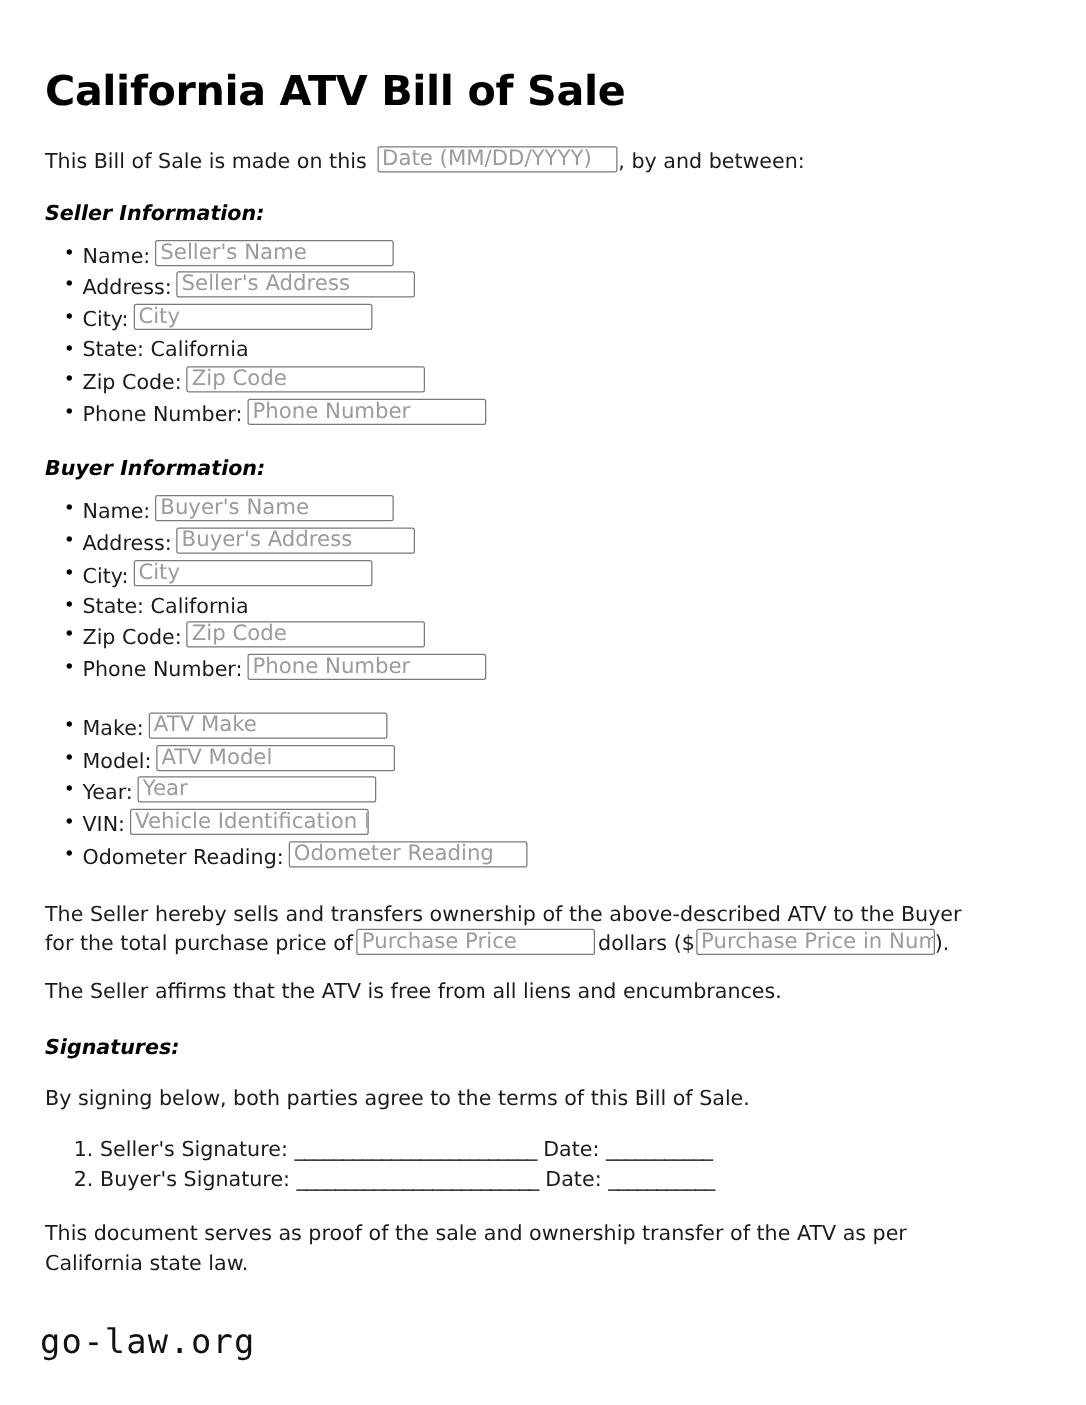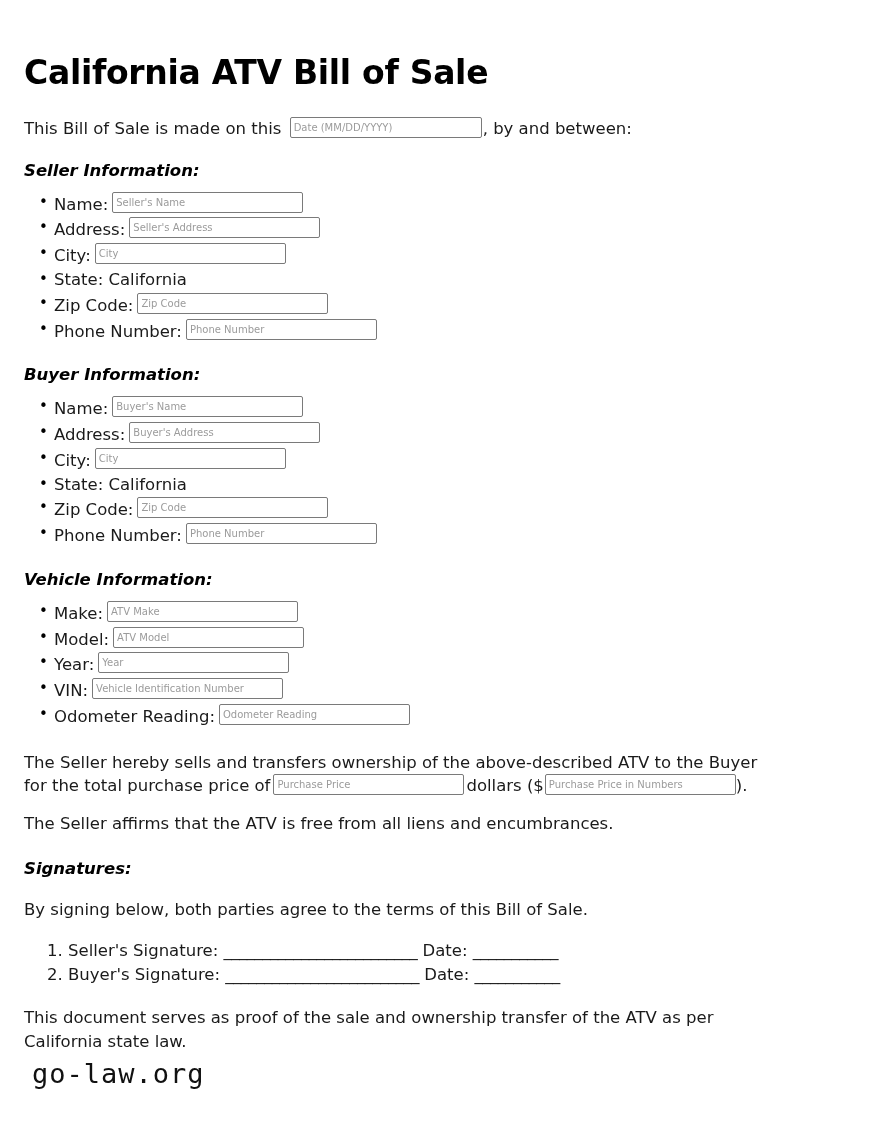--- a/index.html
+++ b/index.html
@@ -15,21 +15,21 @@
     font-family: "DejaVu Sans", "Liberation Sans", sans-serif;
     color: #000000;
     overflow: hidden;
   }
   .page {
     position: absolute;
     left: 0; top: 0;
     width: 869px;
     height: 1124px;
     box-sizing: border-box;
-    padding: 55px 48px 0 24px;
+    padding: 55px 48px 0 36px;
     border-radius: 15px;
   }
   h1.doc-title {
     font-size: 33px;
     font-weight: bold;
     letter-spacing: -0.3px;
     margin: 0 0 26px 0;
     line-height: 1.1;
     color: #000;
   }
@@ -75,21 +75,21 @@
   }
   .inp {
     display: inline-block;
     box-sizing: border-box;
     width: 191px;
     height: 21px;
     border: 1px solid #7a7a7a;
     border-radius: 2px;
     background: #fff;
     font-family: "DejaVu Sans", "Liberation Sans", sans-serif;
-    font-size: 10px;
+    font-size: 17px;
     line-height: 19px;
     color: #9b9b9b;
     padding: 0 3px;
     margin-left: 4px;
     vertical-align: -3px;
     overflow: hidden;
     white-space: nowrap;
     text-overflow: clip;
   }
   .inp.date-inp {
@@ -205,21 +205,20 @@
       <span>California</span>
     </li>
     <li>
       <span class="field-label">Zip Code:</span><span class="inp">Zip Code</span>
     </li>
     <li>
       <span class="field-label">Phone Number:</span><span class="inp">Phone Number</span>
     </li>
   </ul>
 
-  <h2 class="section-title">Vehicle Information:</h2>
   <ul class="field-list">
     <li>
       <span class="field-label">Make:</span><span class="inp">ATV Make</span>
     </li>
     <li>
       <span class="field-label">Model:</span><span class="inp">ATV Model</span>
     </li>
     <li>
       <span class="field-label">Year:</span><span class="inp">Year</span>
     </li>

